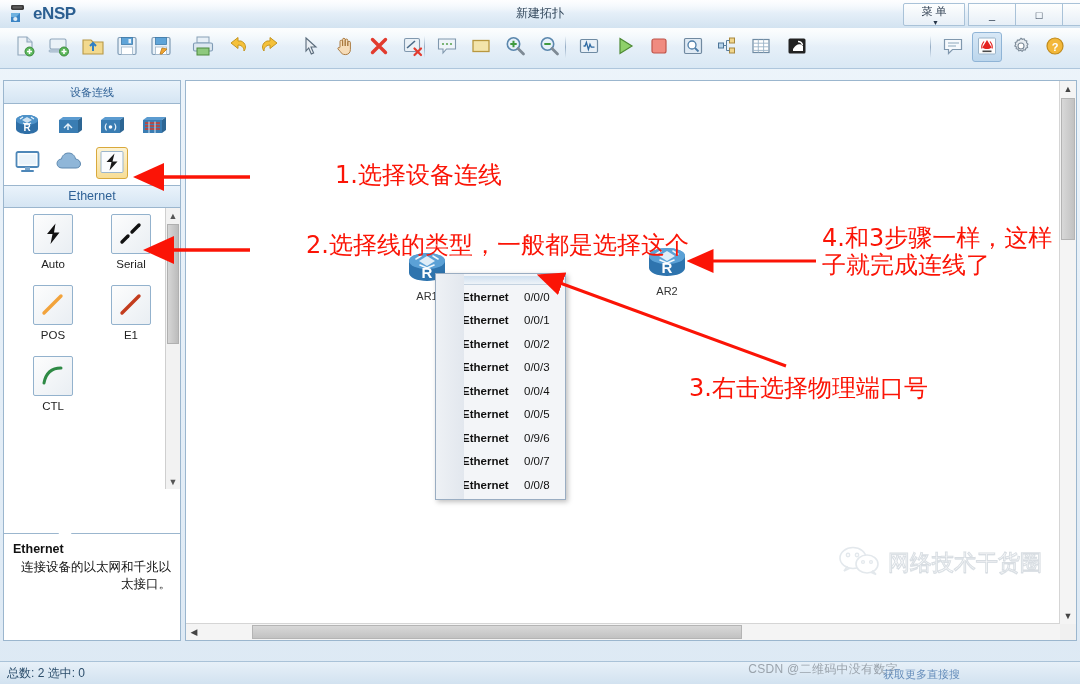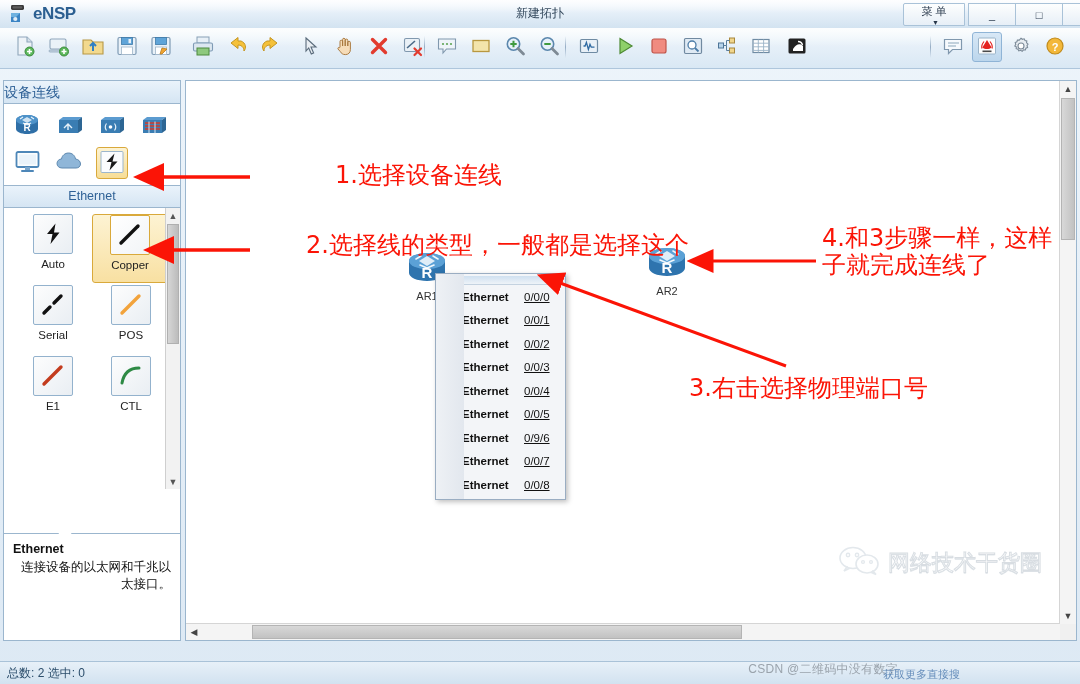--- a/index.html
+++ b/index.html
@@ -44,23 +44,23 @@
   .tbtn{position:absolute;top:4px;width:30px;height:30px;border-radius:3px;
     display:flex;align-items:center;justify-content:center;}
   .tsep{position:absolute;top:8px;width:1px;height:22px;
     background:linear-gradient(180deg,rgba(140,165,190,0),rgba(140,165,190,.9),rgba(140,165,190,0));}
   .tbtn.pressed{background:linear-gradient(180deg,#d8e8f6,#bcd6ec);
     border:1px solid #8fb4d6;box-sizing:border-box;}
 
   
   .leftpanel{position:absolute;left:3px;top:80px;width:178px;height:522px;
     background:#fff;border:1px solid #9bb6ce;box-sizing:border-box;}
-  .panel-head{height:22px;line-height:22px;text-align:left;
+  .panel-head{height:22px;line-height:22px;text-align:center;
     background:linear-gradient(180deg,#eaf3fb,#d5e5f3);
-    border-bottom:1px solid #9bb6ce;color:#2f6196;font-size:14px;}
+    border-bottom:1px solid #9bb6ce;color:#2f6196;font-size:11px;}
   .dev-grid{padding:5px 0 4px 0;background:#fff;}
   .dev-row{display:flex;justify-content:flex-start;padding:2px 0 2px 8px;gap:10px;}
   .dev-cell{width:32px;height:32px;display:flex;align-items:center;justify-content:center;
     border-radius:3px;box-sizing:border-box;position:relative;}
   .dev-cell.selected{background:linear-gradient(180deg,#fdf3d3,#f7dd96);
     border:1px solid #d9a93b;}
   .eth-head{height:21px;line-height:21px;text-align:center;
     background:linear-gradient(180deg,#eaf3fb,#d5e5f3);
     border-top:1px solid #9bb6ce;border-bottom:1px solid #9bb6ce;
     color:#2f6196;font-size:12.5px;}
@@ -121,21 +121,21 @@
   .router .rlabel{text-align:center;font-size:11px;color:#333;margin-top:1px;}
 
   
   .ctxmenu{position:absolute;background:#f3f5f8;border:1px solid #9aadc2;
     box-shadow:2px 2px 5px rgba(0,0,0,.25);box-sizing:border-box;padding:2px 0 2px 0;}
   .ctx-header{height:8px;background:linear-gradient(180deg,#cfe0f0,#eef3f8);
     border-bottom:1px solid #c4d2e0;}
   .ctx-item{display:flex;align-items:center;height:23.5px;padding:0 4px;}
   .ctx-item .pico{width:16px;height:14px;margin-right:6px;flex:0 0 16px;}
   .ctx-item .pname{font-size:11.5px;font-weight:bold;color:#111;width:62px;}
-  .ctx-item .pnum{font-size:11.5px;color:#111;text-decoration:underline;}
+  .ctx-item .pnum{font-size:11.5px;color:#111;}
   .ctx-strip{position:absolute;left:0;top:0;width:28px;bottom:0;
     background:linear-gradient(90deg,#eef1f5,#e2e7ee);pointer-events:none;}
 
   
   .anno{position:absolute;color:#fb1406;font-size:24px;line-height:25px;
     font-family:"DejaVu Sans","Liberation Sans",sans-serif;white-space:pre;}
   .arrow-svg{position:absolute;pointer-events:none;}
 
   
   .statusbar{position:absolute;left:0;bottom:0;width:1080px;height:22px;
@@ -547,28 +547,20 @@
 
         <div class="cable-item">
           <div class="cable-icon">
             <svg width="28" height="26" viewBox="0 0 28 26">
               <path d="M16.5 2.5L8 13h5.5l-2 10 9-11.5h-5.5z" fill="#111"></path>
             </svg>
           </div>
           <div class="cable-label">Auto</div>
         </div>
 
-        <div class="cable-item selected">
-          <div class="cable-icon">
-            <svg width="28" height="26" viewBox="0 0 28 26">
-              <path d="M5 21L22 4" stroke="#111" stroke-width="3.4" stroke-linecap="round"></path>
-            </svg>
-          </div>
-          <div class="cable-label">Copper</div>
-        </div>
 
         <div class="cable-item">
           <div class="cable-icon">
             <svg width="28" height="26" viewBox="0 0 28 26">
               <path d="M5 21l6-6" stroke="#111" stroke-width="3.4" stroke-linecap="round"></path>
               <path d="M15 11l7-7" stroke="#111" stroke-width="3.4" stroke-linecap="round"></path>
             </svg>
           </div>
           <div class="cable-label">Serial</div>
         </div>

